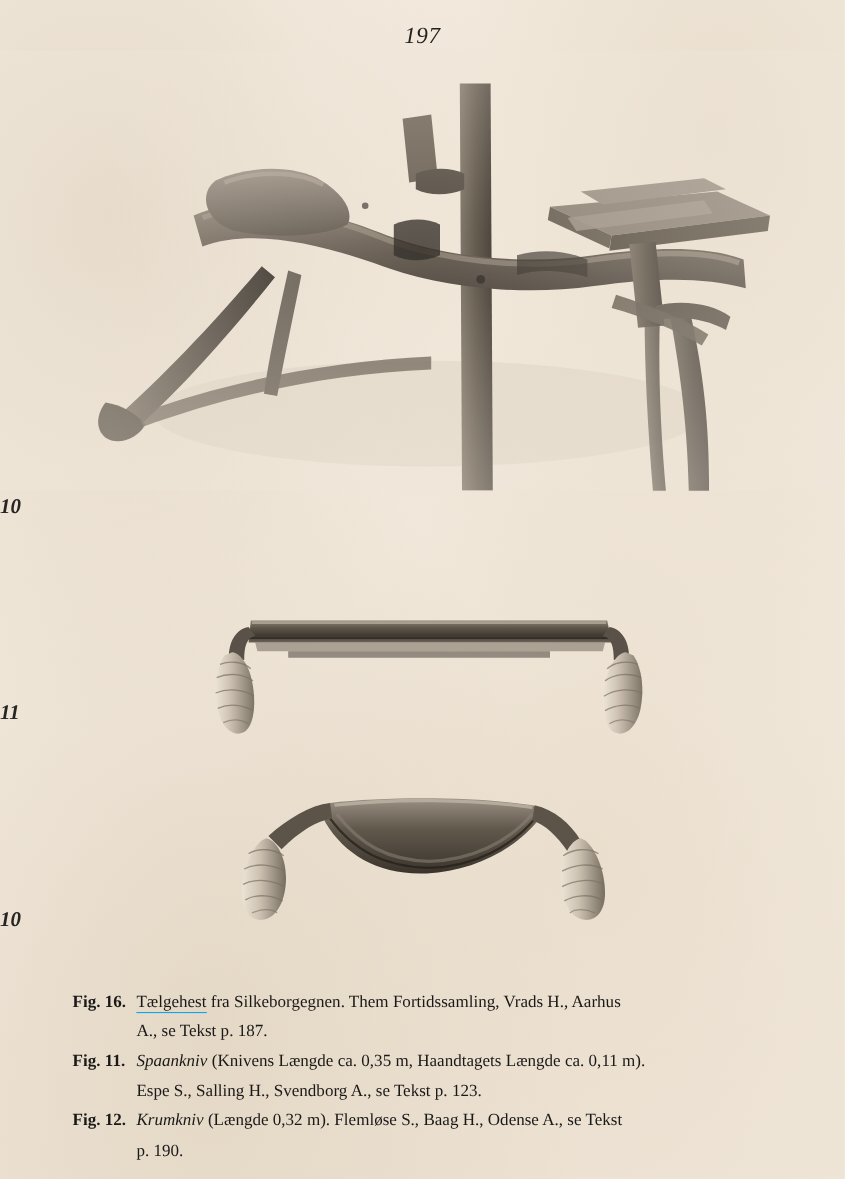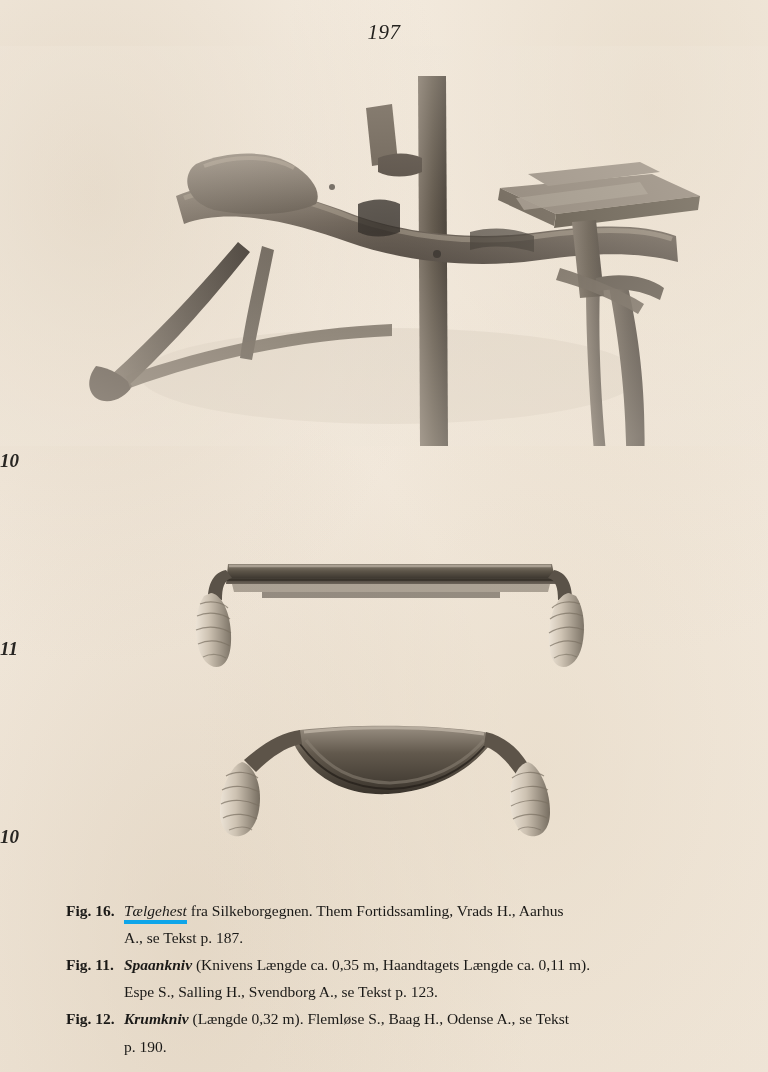--- a/index.html
+++ b/index.html
@@ -127,25 +127,23 @@
   .caption-label {
     flex: 0 0 58px;
     font-weight: bold;
     white-space: nowrap;
   }
   .caption-text {
     flex: 1 1 auto;
   }
   .caption-text .it {
     font-style: italic;
-    font-weight: bold;
   }
   .caption-text .it-u {
-    font-style: italic;
-    border-bottom: 4px solid #0ea5e9;
+    border-bottom: 1px solid #0ea5e9;
     padding-bottom: 1px;
   }
   .cap-indent {
     padding-left: 58px;
     align-items: flex-end;
   }
 </style>
 </head>
 <body>
 

